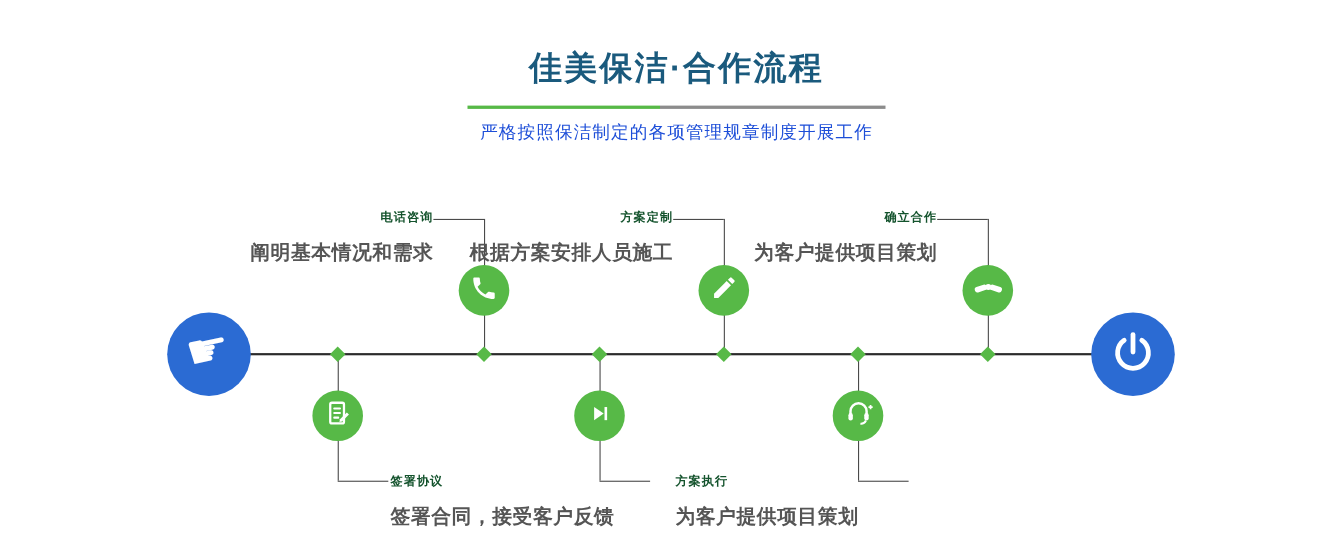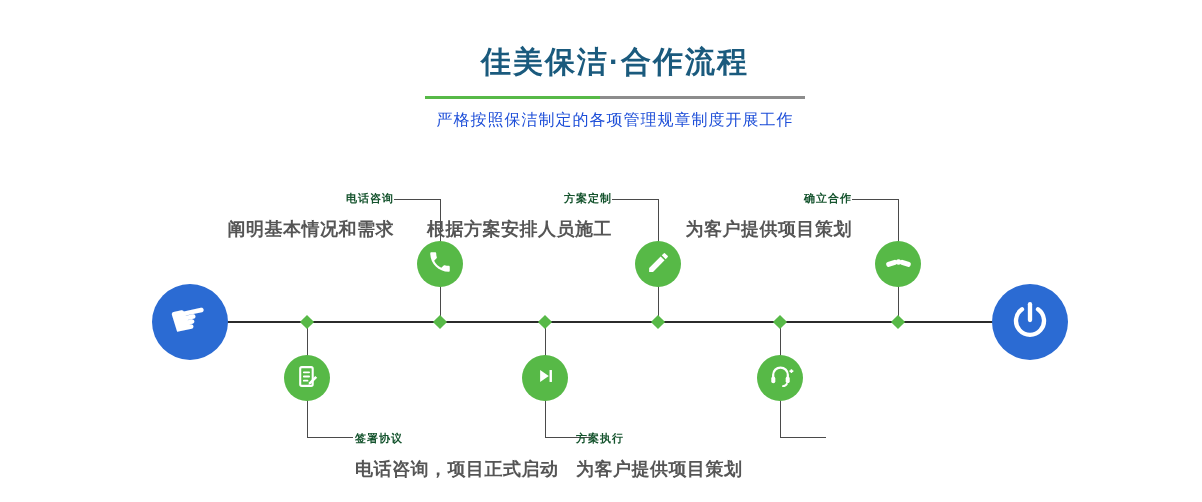--- a/index.html
+++ b/index.html
@@ -214,20 +214,20 @@
     <div class="step-label">方案定制</div>
     <div class="step-desc">根据方案安排人员施工</div>
   </div>
   <div class="step-top" style="left:622px;">
     <div class="step-label">确立合作</div>
     <div class="step-desc">为客户提供项目策划</div>
   </div>
 
   <div class="step-bottom" style="left:355px;">
     <div class="step-label">签署协议</div>
-    <div class="step-desc">电话咨询，项目正式启动</div>
-  </div>
-  <div class="step-bottom" style="left:576px;">
+    <div class="step-desc">签署合同，接受客户反馈</div>
+  </div>
+  <div class="step-bottom" style="left:614px;">
     <div class="step-label">方案执行</div>
     <div class="step-desc">为客户提供项目策划</div>
   </div>
 
 </div>
 
 </body></html>

